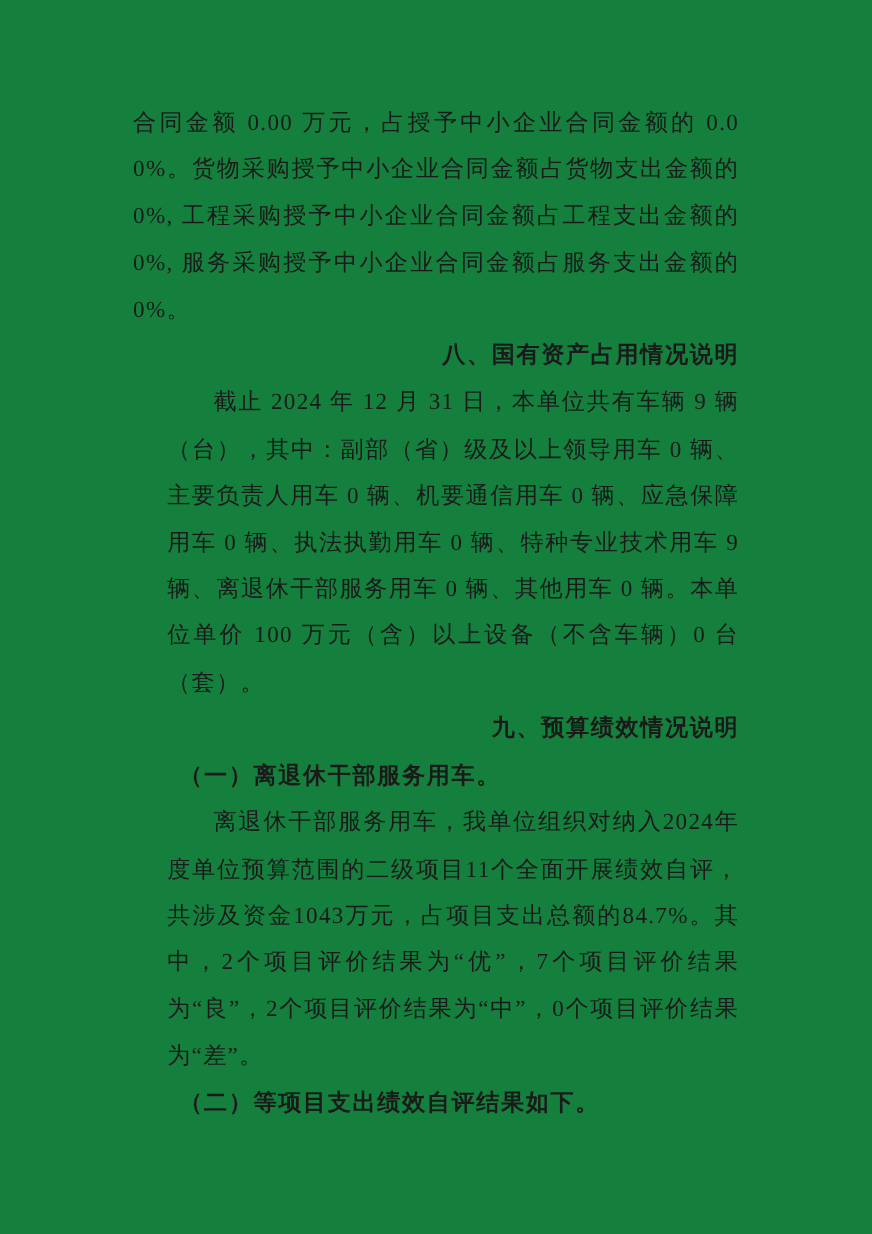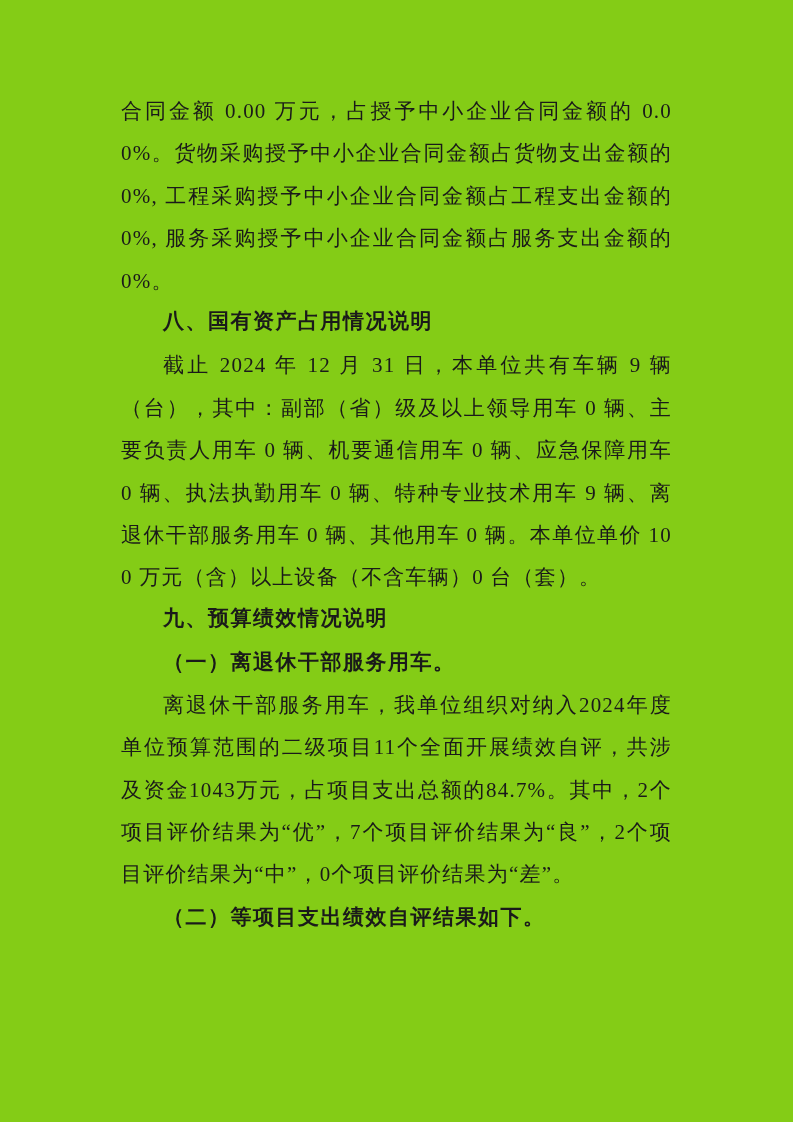--- a/index.html
+++ b/index.html
@@ -4,21 +4,21 @@
 <style>
   html, body {
     margin: 0;
     padding: 0;
     background: #ffffff;
   }
   .page {
     position: relative;
     width: 793px;
     height: 1122px;
-    background: #84cc16;
+    background: #15803d;
     overflow: hidden;
     font-family: "Liberation Serif", "DejaVu Serif", serif;
     color: #1a1a1a;
   }
   .content {
     position: absolute;
     left: 121px;
     top: 90px;
     width: 551px;
   }
@@ -26,26 +26,27 @@
     margin: 0;
     font-size: 21px;
     line-height: 42.4px;
     letter-spacing: 1.2px;
     text-align: justify;
     text-justify: inter-character;
     word-break: break-all;
   }
   .content p.indent {
     text-indent: 2em;
+    margin-left: 31px;
   }
   .content p.h1 {
-    font-family: Liberation Mono, monospace;
+    font-family: Liberation Sans, sans-serif;
     font-weight: bold;
     text-indent: 2em;
-    text-align: left;
+    text-align: right;
     letter-spacing: 1.5px;
   }
   .content p.h2 {
     font-weight: bold;
     text-indent: 2em;
     text-align: left;
     letter-spacing: 1.5px;
   }
   .footer {
     position: absolute;

